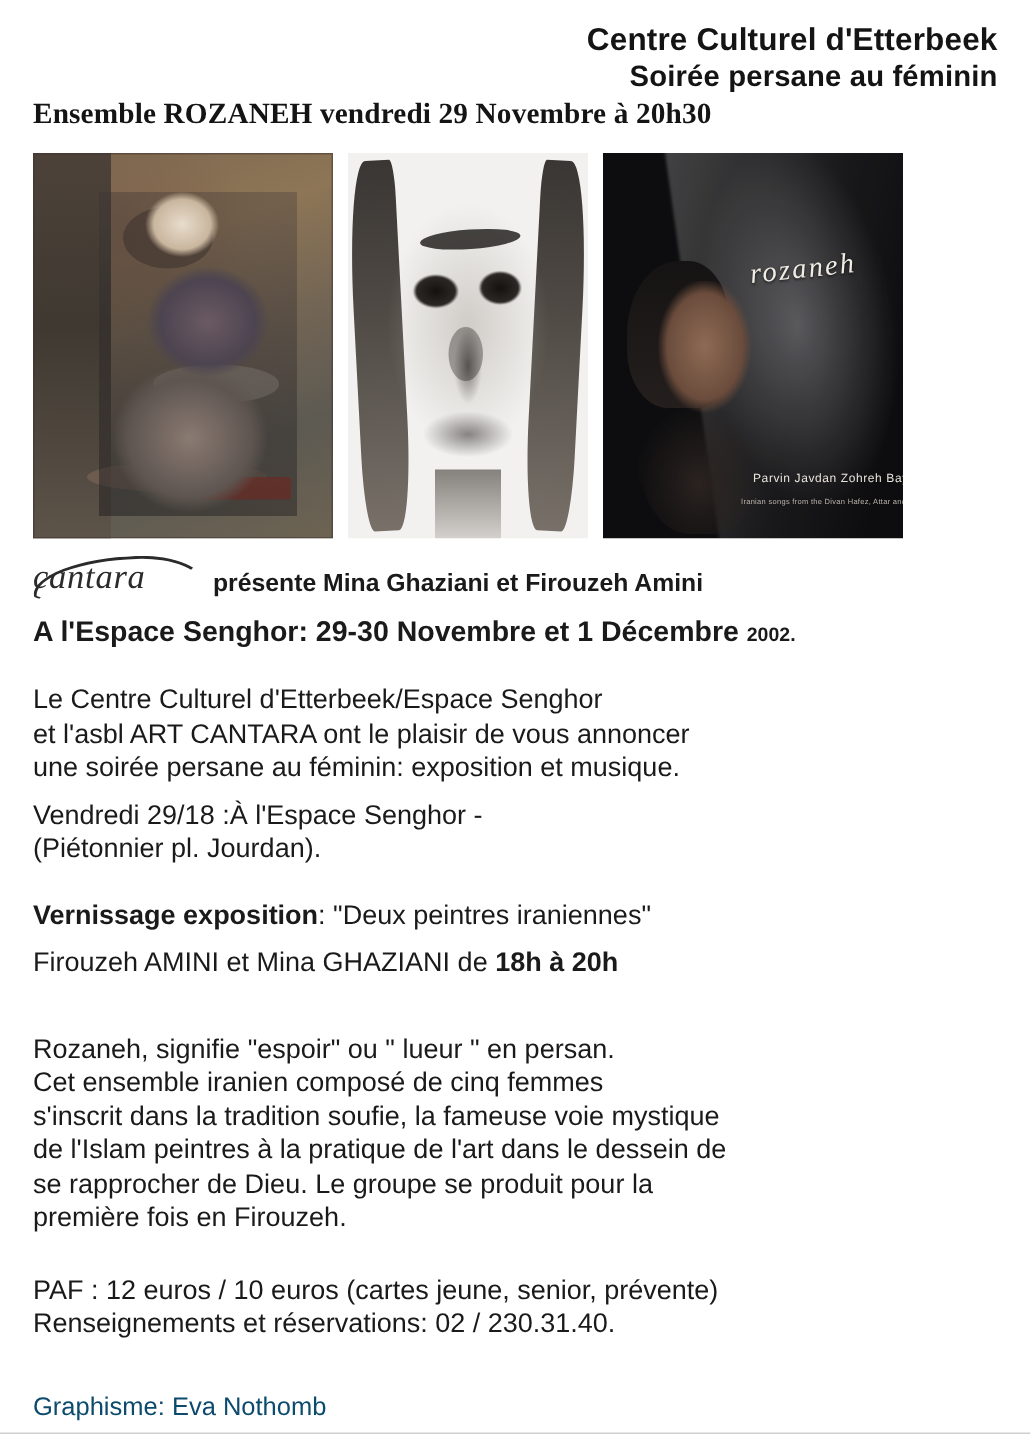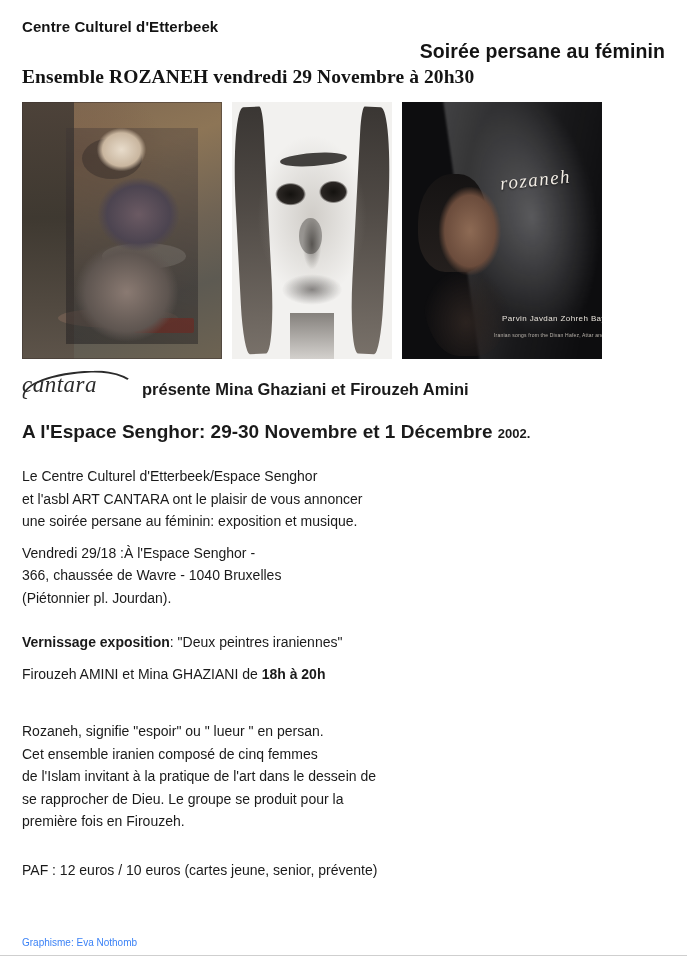--- a/index.html
+++ b/index.html
@@ -26,21 +26,21 @@
   
   .header {
     margin-top: 4px;
   }
   .header .line {
     font-weight: bold;
     color: #141414;
     letter-spacing: 0.1px;
     white-space: nowrap;
   }
-  .header .l1 { font-size: 15px; line-height: 25px; }
+  .header .l1 { font-size: 21px; line-height: 25px; text-align: right; }
   .header .l2 { font-size: 19.5px; line-height: 25px; text-align: right; }
   .header .l3 { font-size: 19.5px; line-height: 26px; font-family: Liberation Serif, serif; }
 
   
   .images {
     display: flex;
     gap: 10px;
     margin-top: 12px;
     height: 257px;
   }
@@ -214,53 +214,53 @@
     transform: rotate(-2deg);
   }
   .presente {
     font-size: 16.5px;
     font-weight: bold;
     padding-left: 8px;
     padding-bottom: 2px;
     white-space: nowrap;
   }
   .senghor-line {
-    margin-top: 20px;
+    margin-top: 10px;
     font-size: 19px;
     font-weight: bold;
     white-space: nowrap;
   }
   .senghor-line .year {
     font-size: 13px;
     font-weight: bold;
   }
 
   
   .body-text {
     margin-top: 22px;
-    font-size: 14px;
+    font-size: 18px;
     line-height: 22.5px;
   }
   .body-text p { margin: 0; }
   .para { margin-bottom: 0; }
   .gap-sm { height: 9px; }
   .gap-md { height: 22px; }
   .gap-lg { height: 26px; }
 
   .u-bold-underline {
     font-weight: bold;
   }
   .b { font-weight: bold; }
 
   .graphisme {
     position: absolute;
     left: 22px;
     bottom: 14px;
-    font-size: 10px;
-    color: #3b82f6;
+    font-size: 17px;
+    color: #0c4a6e;
   }
   .bottom-rule {
     position: absolute;
     left: 0; right: 0; bottom: 6px;
     height: 1px;
     background: #cfcfcf;
   }
 </style>
 </head>
 <body>
@@ -326,21 +326,20 @@
     <div class="para">
       <p>Le Centre Culturel d'Etterbeek/Espace Senghor</p>
       <p>et l'asbl ART CANTARA ont le plaisir de vous annoncer</p>
       <p>une soirée persane au féminin: exposition et musique.</p>
     </div>
 
     <div class="gap-sm"></div>
 
     <div class="para">
       <p>Vendredi 29/18 :À l'Espace Senghor -</p>
-      <p>366, chaussée de Wavre - 1040 Bruxelles</p>
       <p>(Piétonnier pl. Jourdan).</p>
     </div>
 
     <div class="gap-md"></div>
 
     <div class="para">
       <p>
         <span class="u-bold-underline">Vernissage exposition</span><span>:  "Deux peintres iraniennes"</span>
       </p>
       <div class="gap-sm"></div>
@@ -348,27 +347,29 @@
         <span>Firouzeh AMINI et Mina GHAZIANI de </span><span class="b">18h à 20h</span>
       </p>
     </div>
 
     <div class="gap-lg"></div>
 
     <div class="para">
       <div class="gap-sm"></div>
       <p>Rozaneh, signifie "espoir" ou " lueur " en persan.</p>
       <p>Cet ensemble iranien composé de cinq femmes</p>
-      <p>de l'Islam invitant à la pratique de l'art dans le dessein de</p>
+      <p>s'inscrit dans la tradition soufie, la fameuse voie mystique</p>
+      <p>de l'Islam peintres à la pratique de l'art dans le dessein de</p>
       <p>se rapprocher de Dieu. Le groupe se produit pour la</p>
       <p>première fois en Firouzeh.</p>
     </div>
 
     <div class="gap-lg"></div>
 
     <div class="para">
       <p>PAF : 12 euros / 10 euros (cartes jeune, senior, prévente)</p>
+      <p>Renseignements et réservations: 02 / 230.31.40.</p>
     </div>
   </div>
 
   <div class="graphisme">Graphisme: Eva Nothomb</div>
   <div class="bottom-rule"></div>
 </div>
 
 </body></html>

